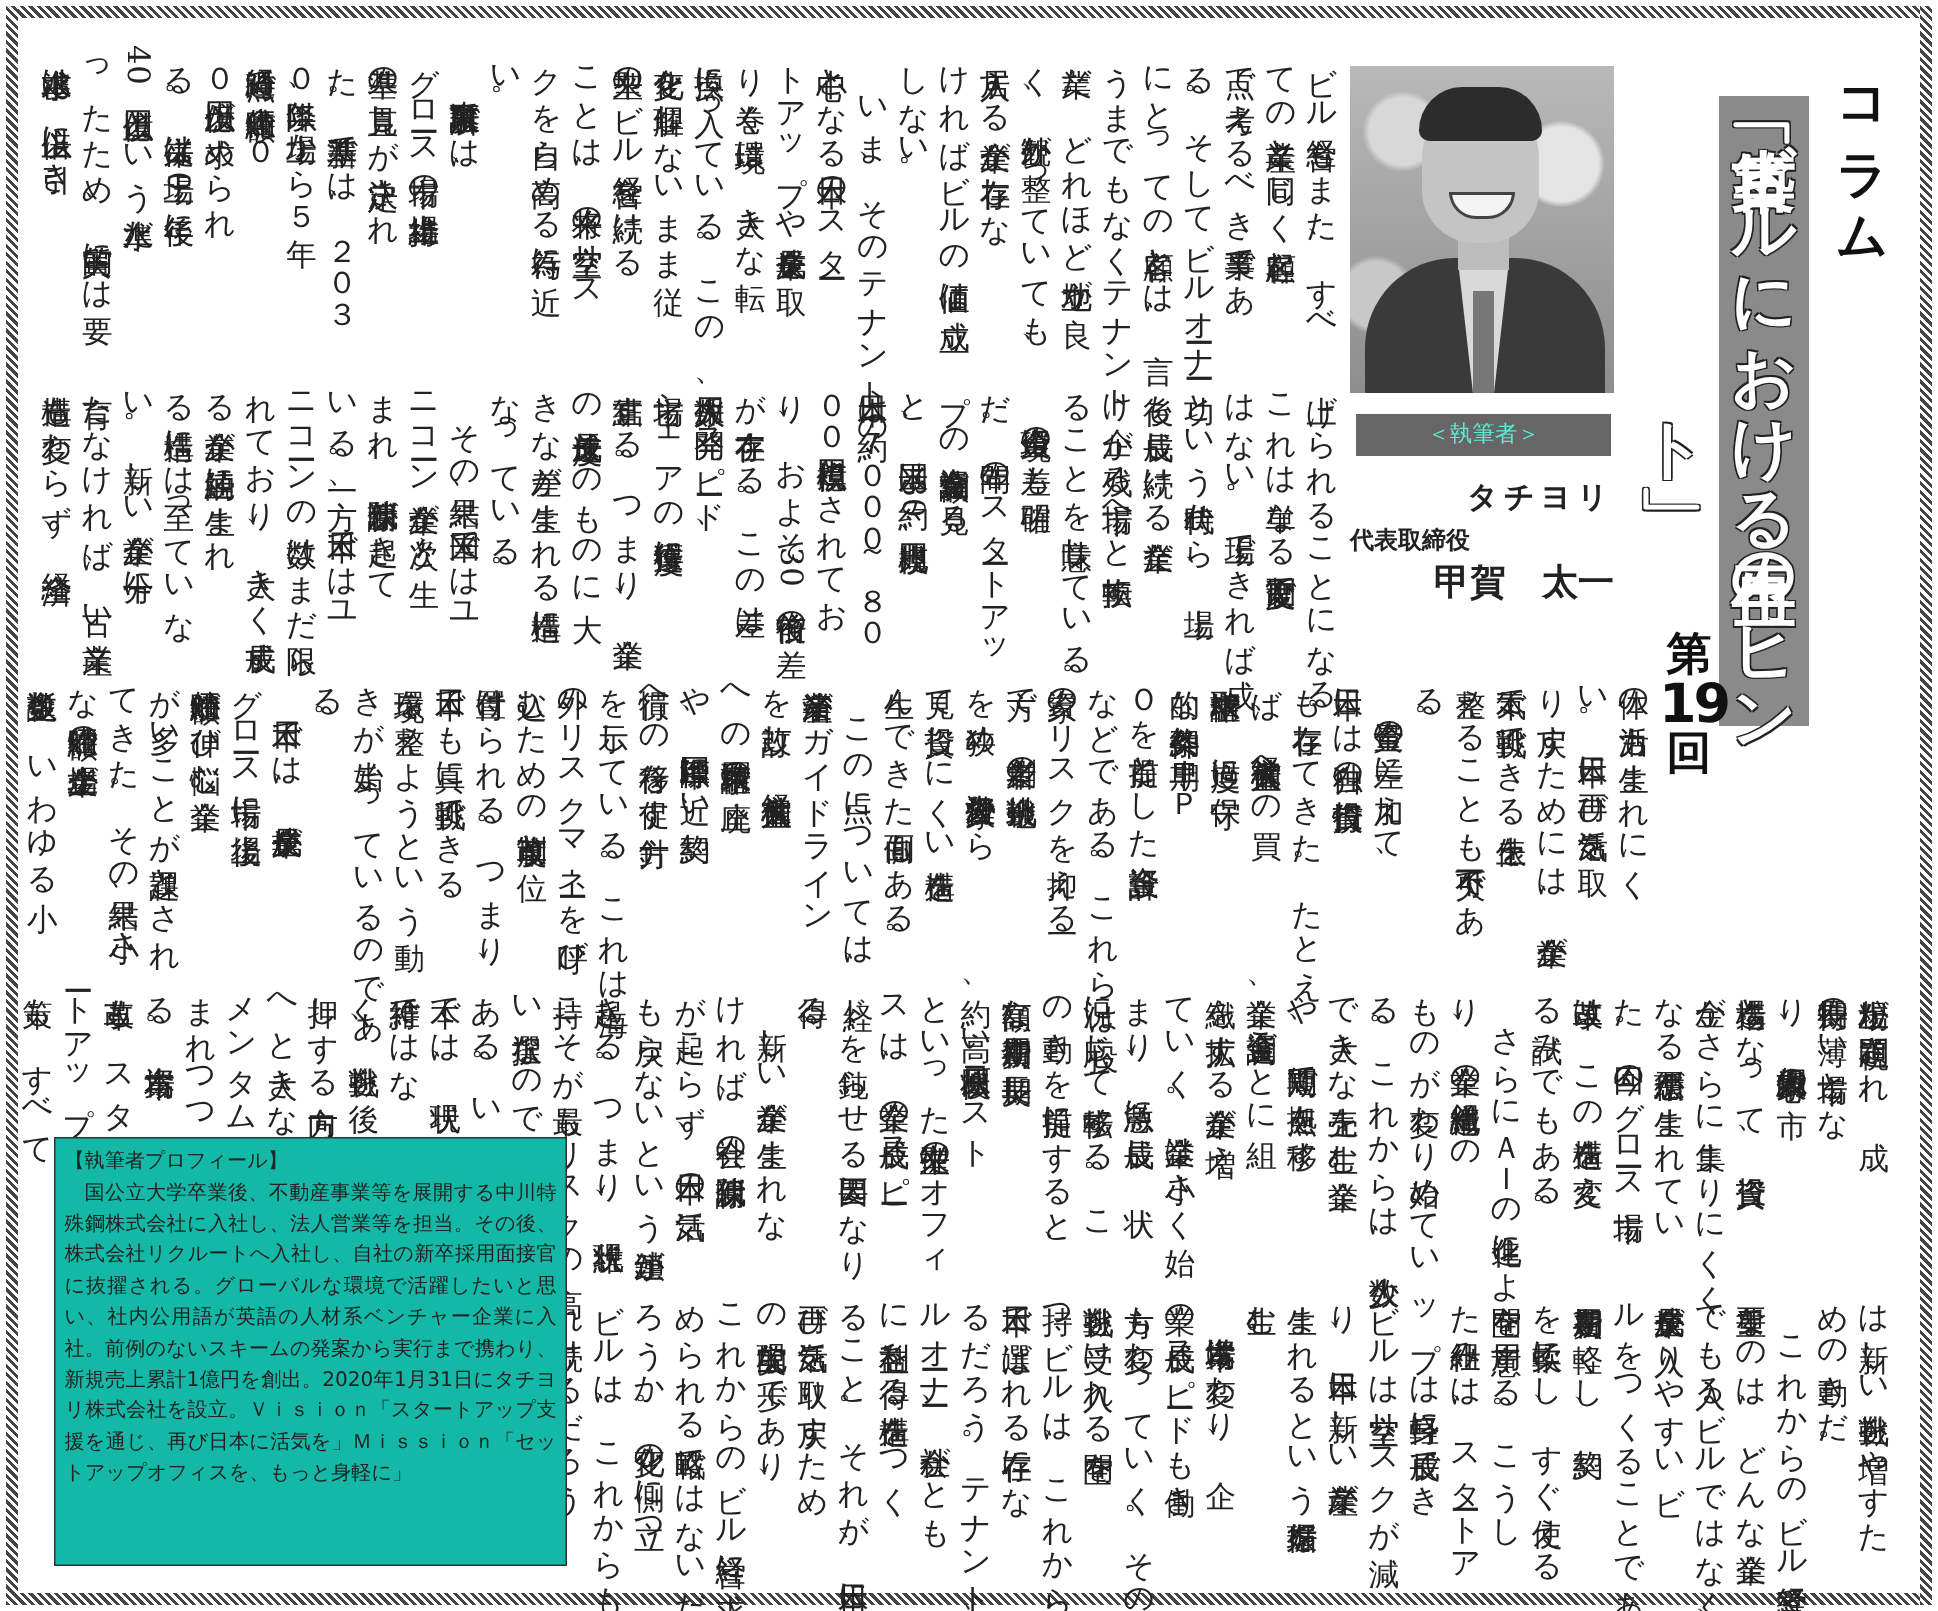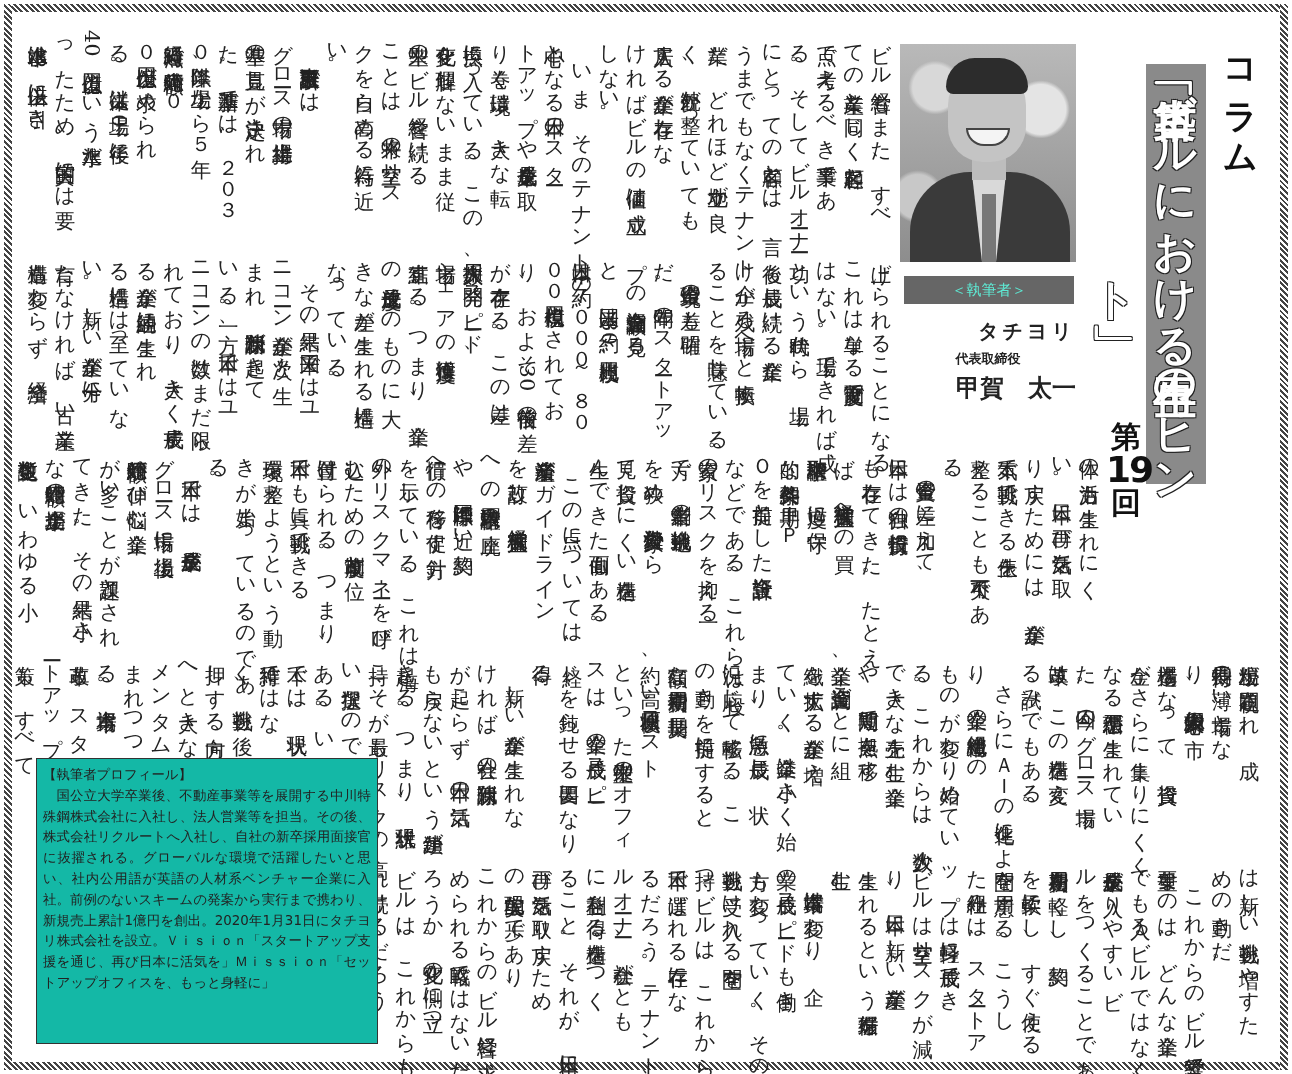--- a/index.html
+++ b/index.html
@@ -55,22 +55,22 @@
                  background: #2c2c2c; border-radius: 40px 40px 10px 10px; }
   .photo .smile { position: absolute; left: 66px; top: 84px; width: 40px; height: 14px;
                   background: #f4f4f4; border-radius: 0 0 20px 20px; border: 2px solid #444; }
 
   .author-tag { position: absolute; left: 904px; top: 276px; width: 170px; height: 28px;
                 background: #666; color: #5eead4; text-align: center; font-size: 15px;
                 line-height: 28px; font-family: Liberation Sans, sans-serif; }
   .author-company { position: absolute; left: 900px; top: 318px; width: 176px; text-align: right;
                     font-family: "DejaVu Sans", sans-serif; font-weight: bold; font-size: 20px;
                     letter-spacing: 4px; }
-  .author-role { position: absolute; left: 900px; top: 350px; width: 176px; text-align: center;
-                 font-family: "DejaVu Sans", sans-serif; font-weight: bold; font-size: 13px; }
+  .author-role { position: absolute; left: 900px; top: 350px; width: 176px; text-align: left;
+                 font-family: "DejaVu Sans", sans-serif; font-weight: bold; font-size: 16px; }
   .author-name { position: absolute; left: 900px; top: 372px; width: 176px; text-align: right;
                  font-family: "DejaVu Sans", sans-serif; font-weight: bold; font-size: 24px;
                  white-space: pre; }
 
   .profile { position: absolute; left: 36px; top: 758px; width: 342px; height: 286px;
              border: 1.5px solid #333; box-sizing: border-box; padding: 6px 6px;
              font-family: "DejaVu Sans", sans-serif; font-size: 13.4px; line-height: 20.8px;
              color: #222; background: #14b8a6; }
   .profile .ptitle { display: block; }
   .profile .pbody { display: block; text-indent: 1em; text-align: justify; }

